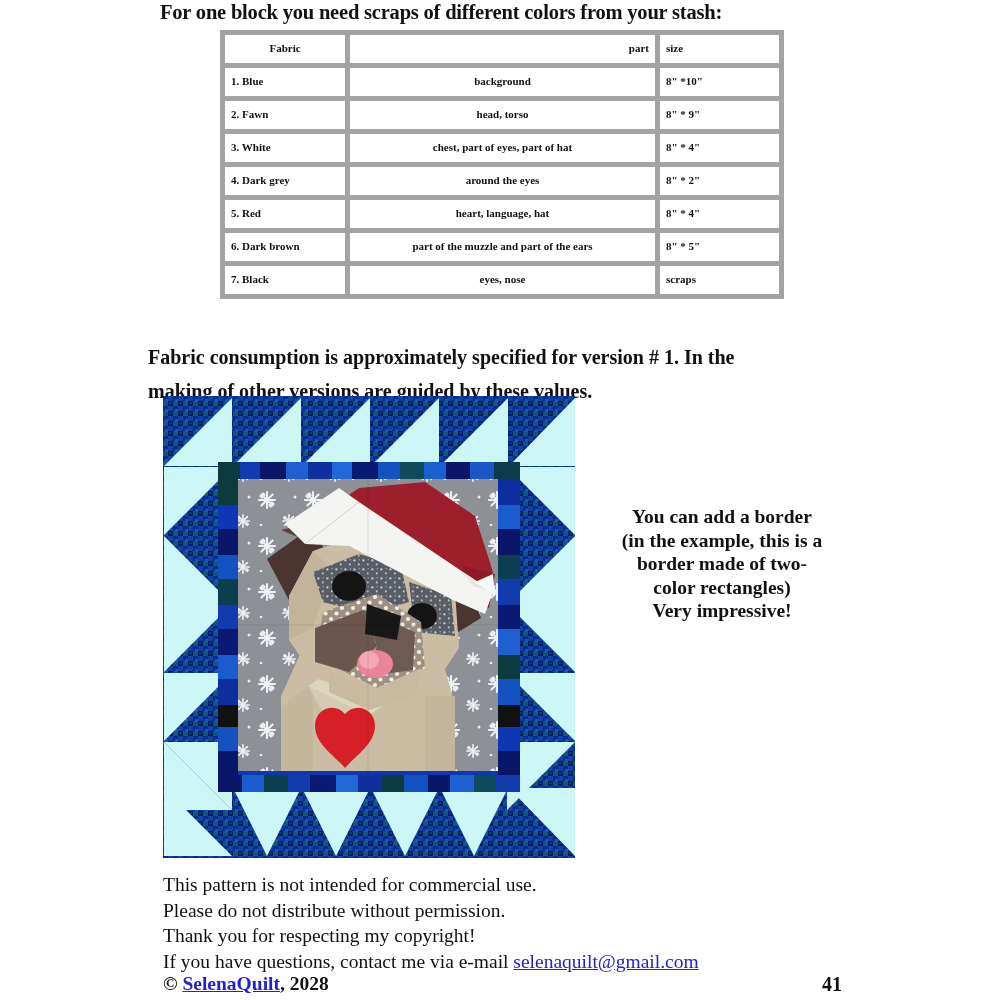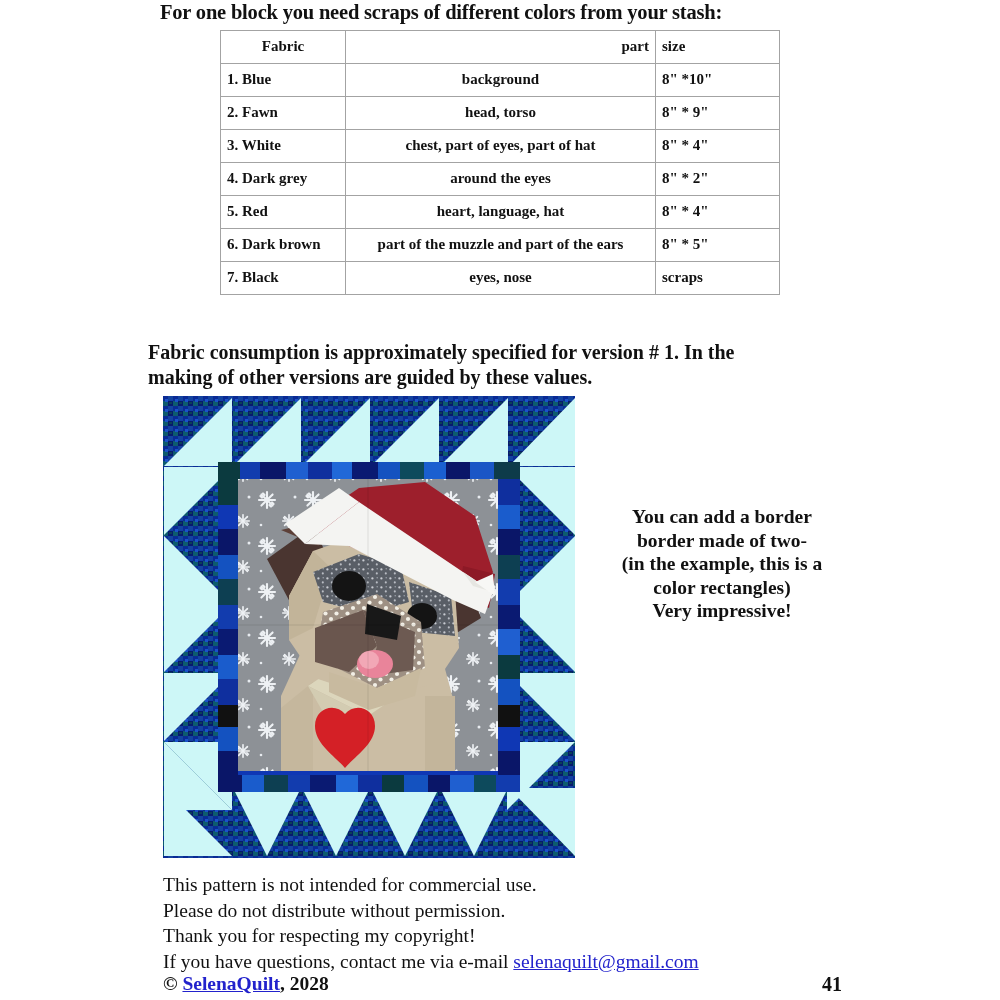--- a/index.html
+++ b/index.html
@@ -31,42 +31,42 @@
 
   
   .fabric-table {
     position: absolute;
     left: 220px; top: 30px;
     width: 559px;
     border-collapse: collapse;
     table-layout: fixed;
   }
   .fabric-table td, .fabric-table th {
-    border: 1px solid #a3a3a3;
-    font-size: 15px;
+    border: 5px solid #a3a3a3;
+    font-size: 11px;
     font-weight: bold;
     padding: 5px 6px 6px 6px;
     height: 33px;
     vertical-align: middle;
     line-height: 17px;
   }
   .col-fabric { width: 125px; text-align: left; }
   .col-part   { width: 310px; text-align: center; }
   .col-size   { width: 124px; text-align: left; }
   .fabric-table thead .col-fabric { text-align: center; }
   .fabric-table thead .col-part   { text-align: right; }
   .fabric-table thead .col-size   { text-align: left; }
 
   
   .note {
     position: absolute;
     left: 148px; top: 340px; width: 600px;
     font-size: 20px;
     font-weight: bold;
-    line-height: 25px;
+    line-height: 34px;
   }
 
   
   .side-caption {
     position: absolute;
     left: 582px; top: 505px; width: 280px;
     font-size: 19.5px;
     font-weight: bold;
     line-height: 23.5px;
     text-align: center;
@@ -378,22 +378,22 @@
 
       <g stroke="#00000018" stroke-width="1" fill="none" clip-path="url(#centerClip)">
         <line x1="75" y1="229" x2="335" y2="229"></line>
         <line x1="205" y1="83" x2="205" y2="375"></line>
       </g>
     </svg>
   </div>
 
   <div class="side-caption">
     <div>You can add a border</div>
+    <div>(in the example, this is a</div>
     <div>border made of two-</div>
-    <div>(in the example, this is a</div>
     <div>color rectangles)</div>
     <div>Very impressive!</div>
   </div>
 
   <div class="footer">
     <div class="line">This pattern is not intended for commercial use.</div>
     <div class="line">Please do not distribute without permission.</div>
     <div class="line">Thank you for respecting my copyright!</div>
     <div class="line"><span>If you have questions, contact me via e-mail </span><a class="link" href="#">selenaquilt@gmail.com</a></div>
   </div>

